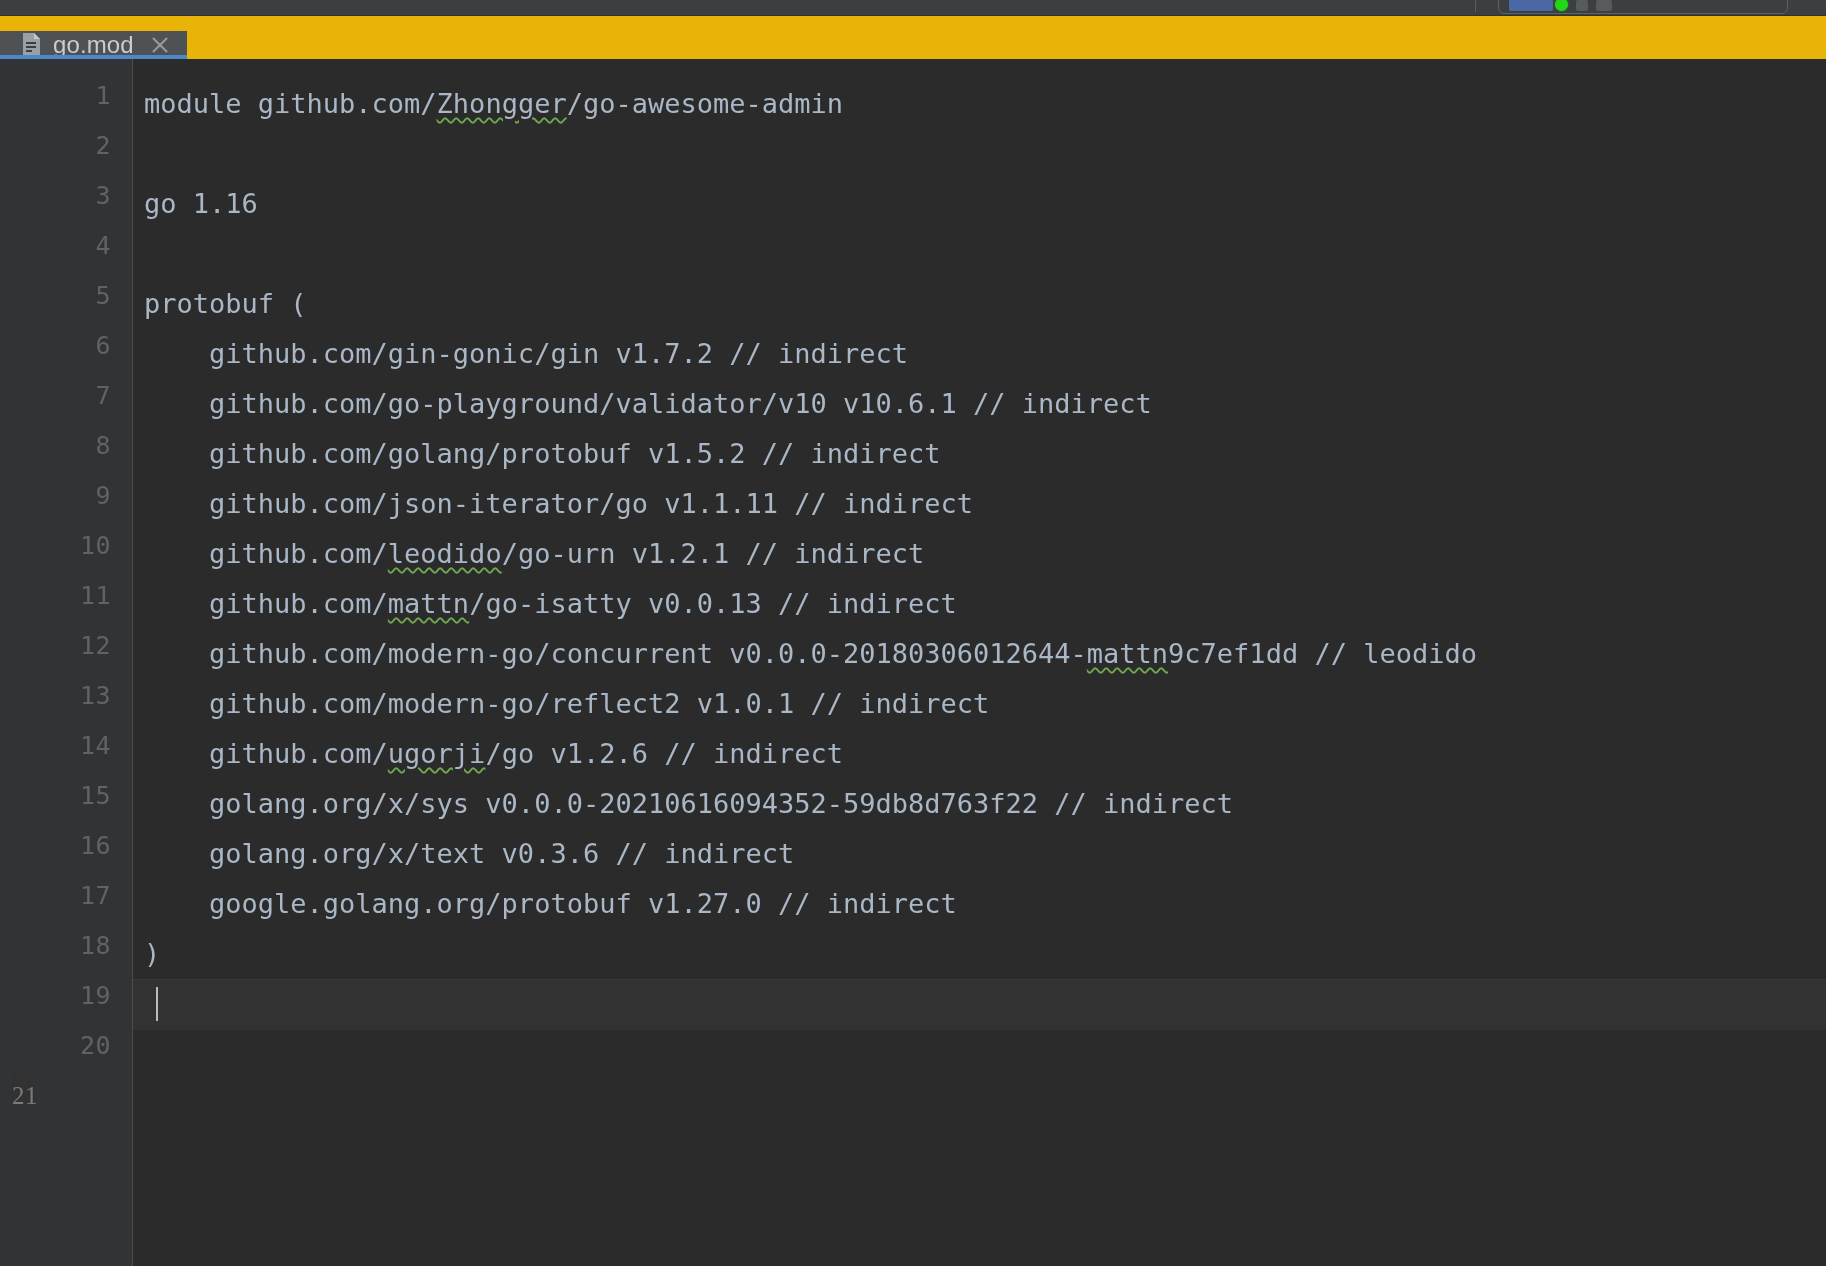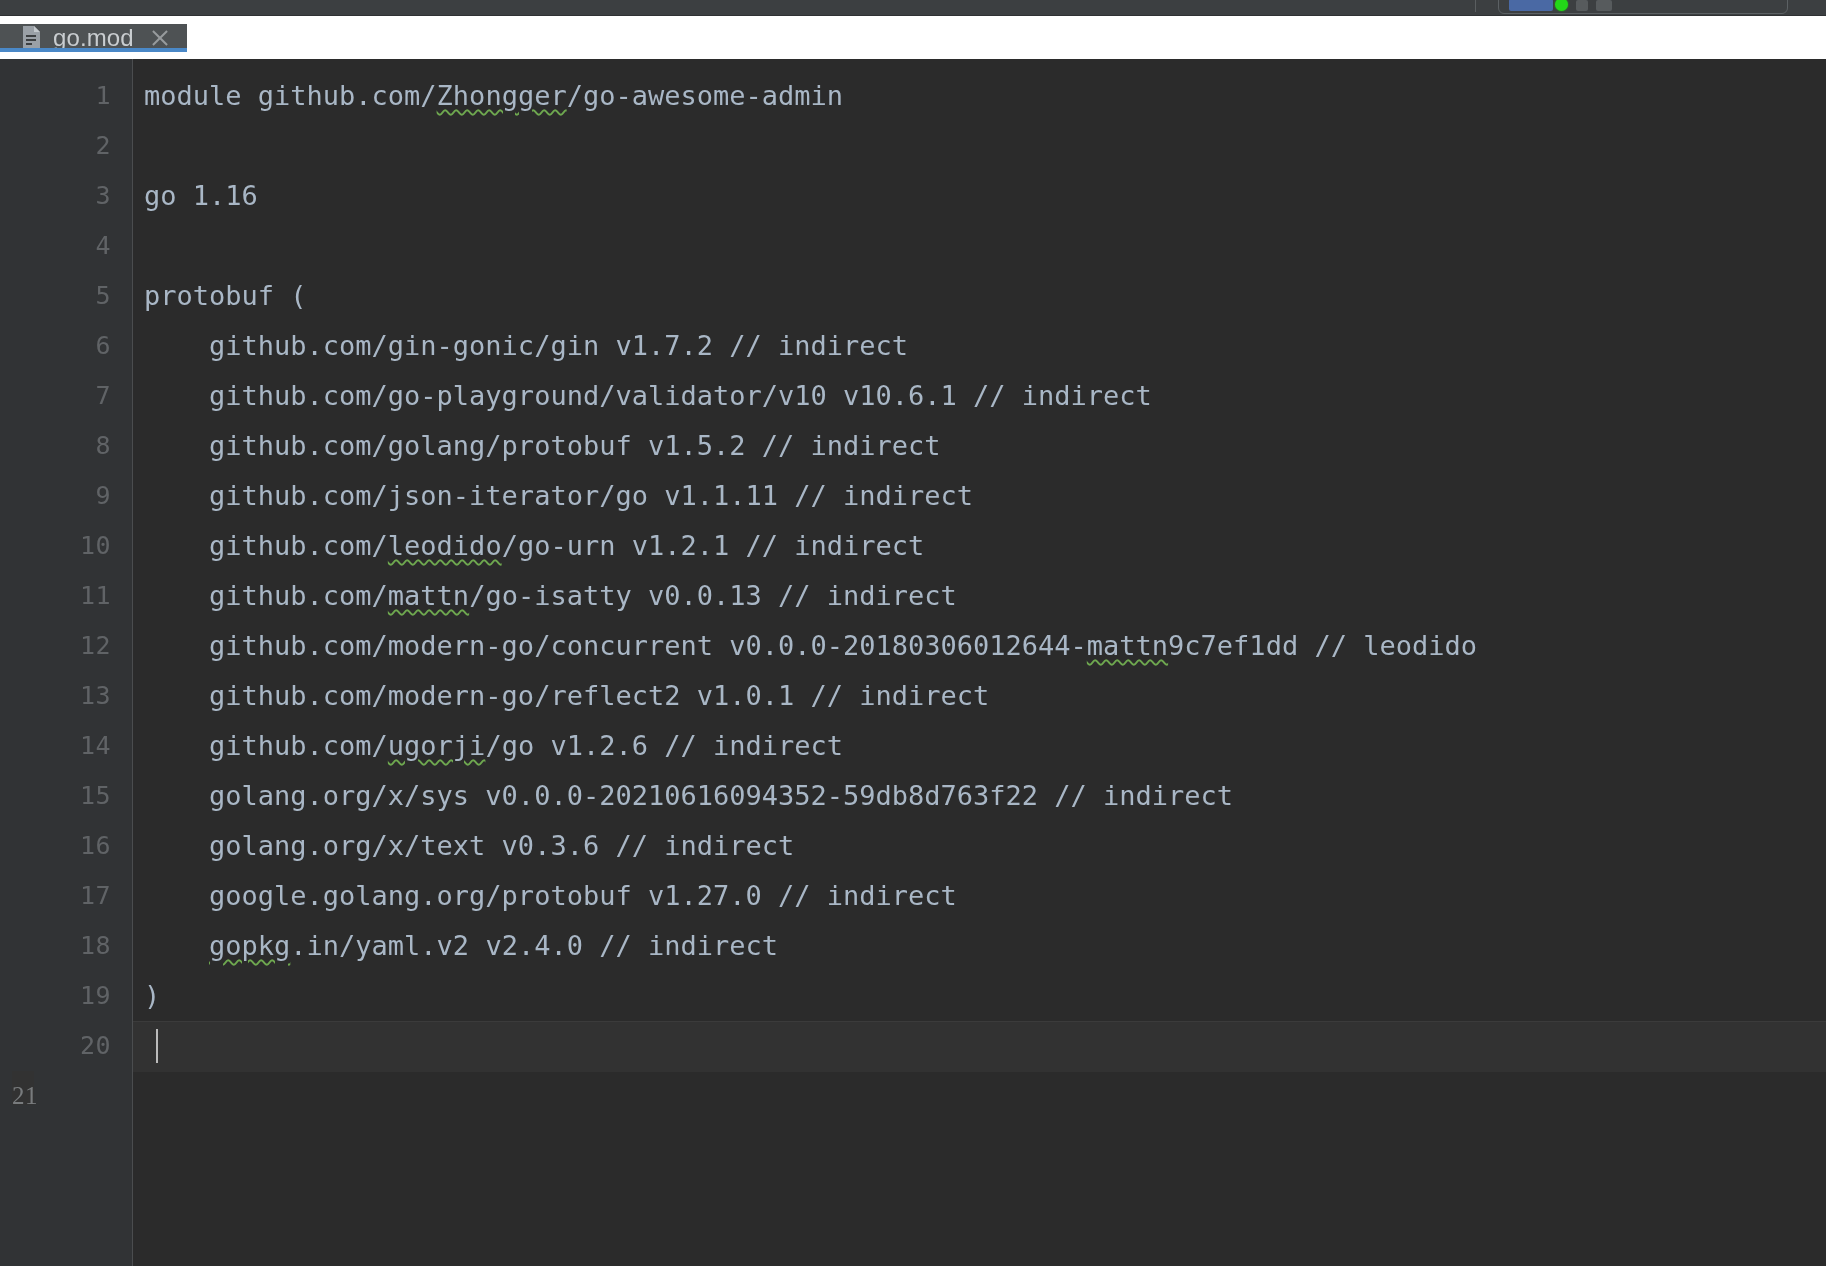--- a/index.html
+++ b/index.html
@@ -73,23 +73,23 @@
     width: 1px;
     height: 22px;
     background: #5a5e60;
   }
 
   
   .tabbar {
     position: relative;
     height: 43px;
     flex: 0 0 43px;
-    background: #ffffff;
-    display: flex;
-    align-items: center;
+    background: #eab308;
+    display: flex;
+    align-items: flex-end;
   }
 
   .tab {
     position: relative;
     display: flex;
     align-items: center;
     gap: 11px;
     padding: 0 16px 0 21px;
     background: #4e5254;
     min-width: 186px;
@@ -168,21 +168,21 @@
     font-family: "DejaVu Sans Mono", "Liberation Mono", monospace;
     font-size: 25px;
     color: #606366;
     letter-spacing: .5px;
   }
   .gline.caret { background: #323232; color: #787b7d; }
 
   .code {
     position: relative;
     flex: 1 1 auto;
-    padding-top: 12px;
+    padding-top: 20px;
     overflow: hidden;
   }
   .cline {
     position: relative;
     height: 50px;
     line-height: 50px;
     white-space: pre;
     padding-left: 11px;
     font-family: "DejaVu Sans Mono", "Liberation Mono", monospace;
     font-size: 27px;
@@ -257,19 +257,18 @@
         <div class="cline"><span>    github.com/golang/protobuf v1.5.2 // indirect</span></div>
         <div class="cline"><span>    github.com/json-iterator/go v1.1.11 // indirect</span></div>
         <div class="cline"><span>    github.com/</span><span class="wavy">leodido</span><span>/go-urn v1.2.1 // indirect</span></div>
         <div class="cline"><span>    github.com/</span><span class="wavy">mattn</span><span>/go-isatty v0.0.13 // indirect</span></div>
         <div class="cline"><span>    github.com/modern-go/concurrent v0.0.0-20180306012644-</span><span class="wavy">mattn</span><span>9c7ef1dd // leodido</span></div>
         <div class="cline"><span>    github.com/modern-go/reflect2 v1.0.1 // indirect</span></div>
         <div class="cline"><span>    github.com/</span><span class="wavy">ugorji</span><span>/go v1.2.6 // indirect</span></div>
         <div class="cline"><span>    golang.org/x/sys v0.0.0-20210616094352-59db8d763f22 // indirect</span></div>
         <div class="cline"><span>    golang.org/x/text v0.3.6 // indirect</span></div>
         <div class="cline"><span>    google.golang.org/protobuf v1.27.0 // indirect</span></div>
-        <div class="cline"><span>    </span><span class="wavy">gopkg</span><span>.in/yaml.v2 v2.4.0 // indirect</span></div>
         <div class="cline"><span>)</span></div>
         <div class="cline caret-line"><span class="caret"></span></div>
       </div>
   </div>
 
 </div>
 
 </body></html>

